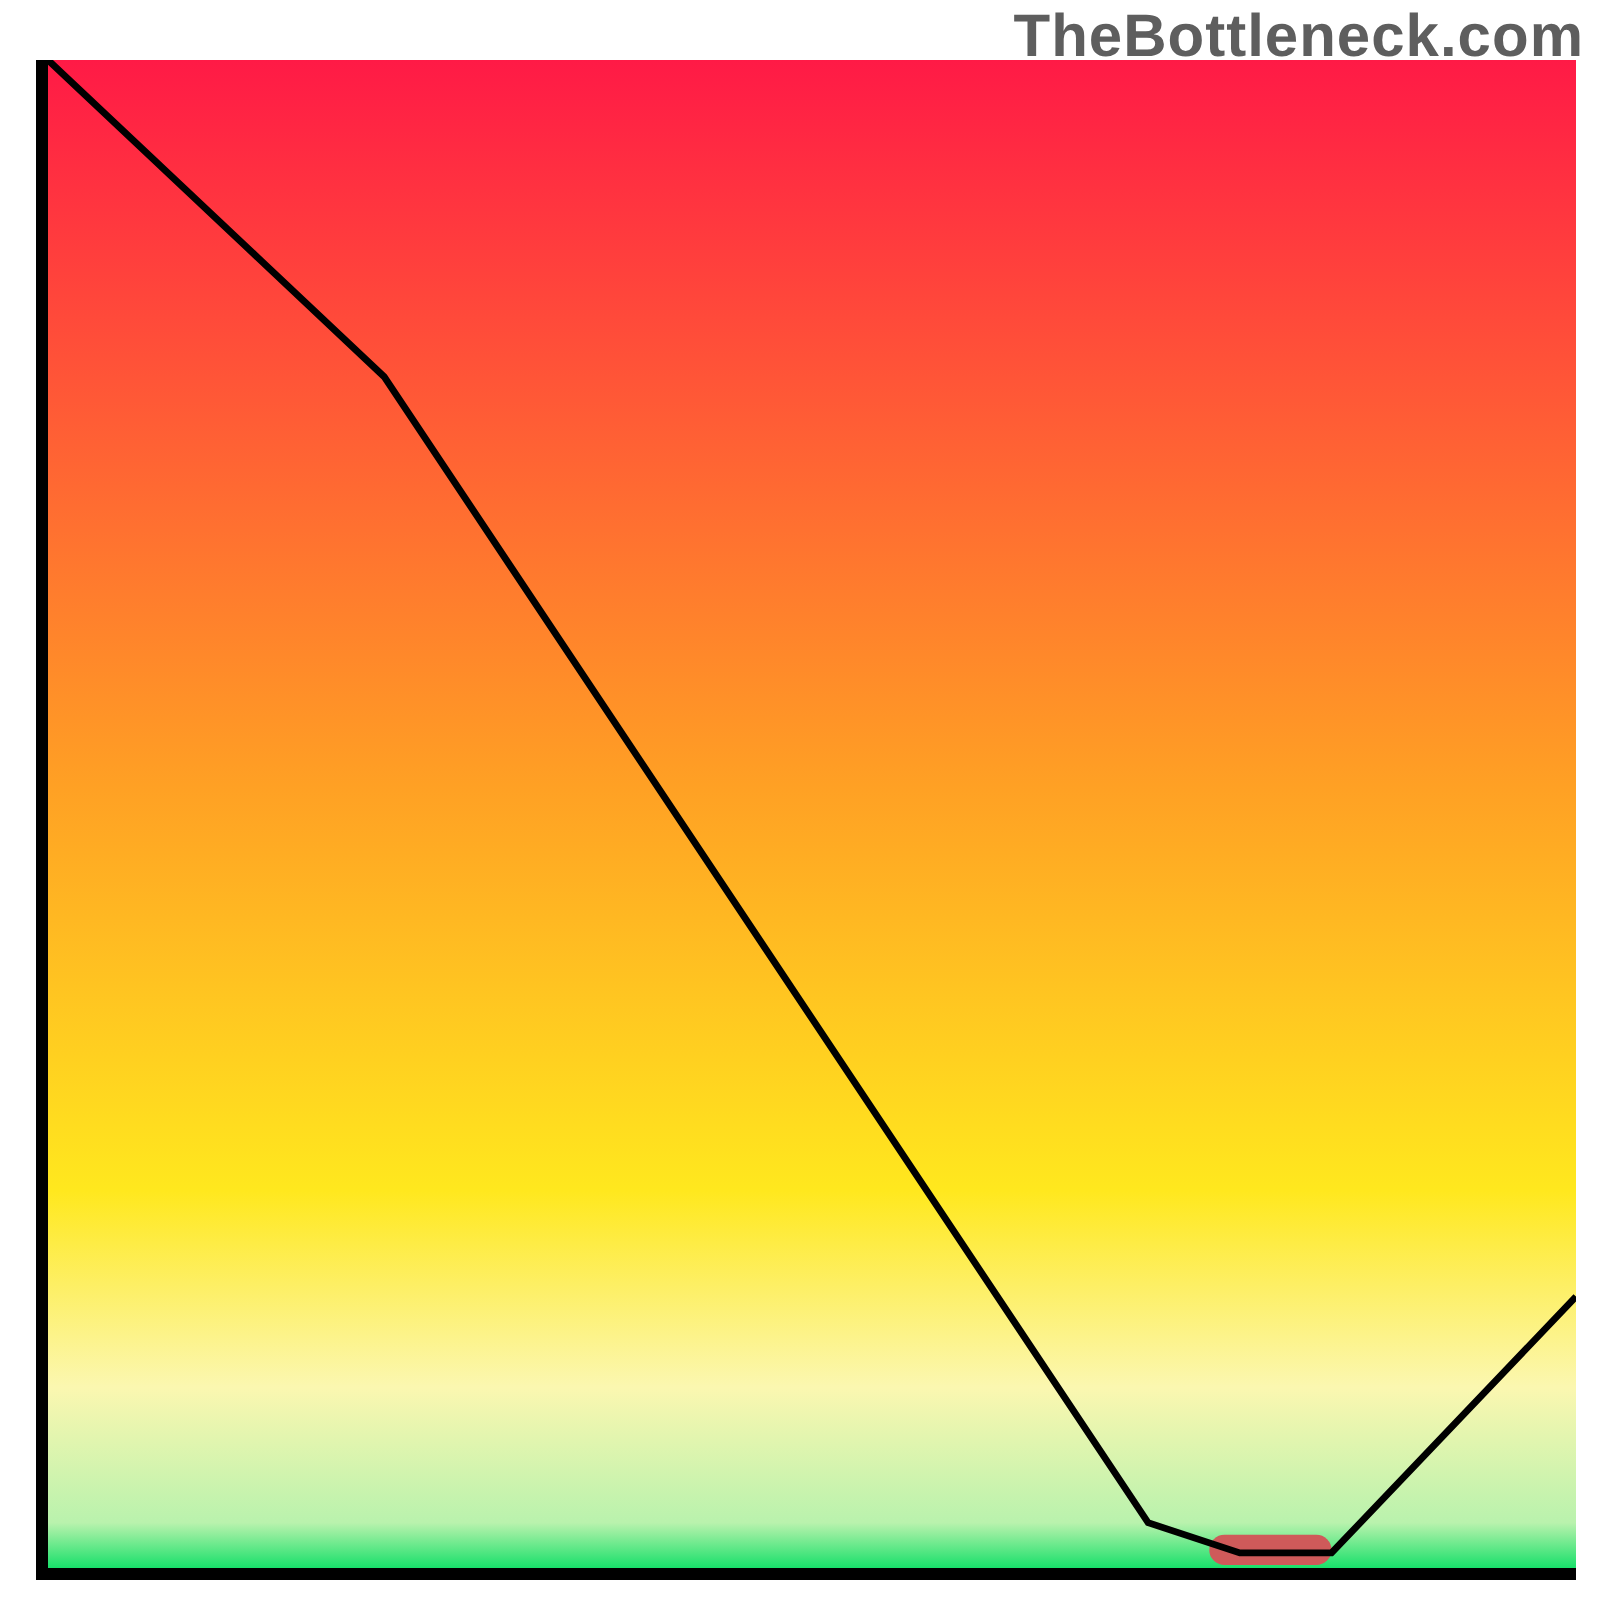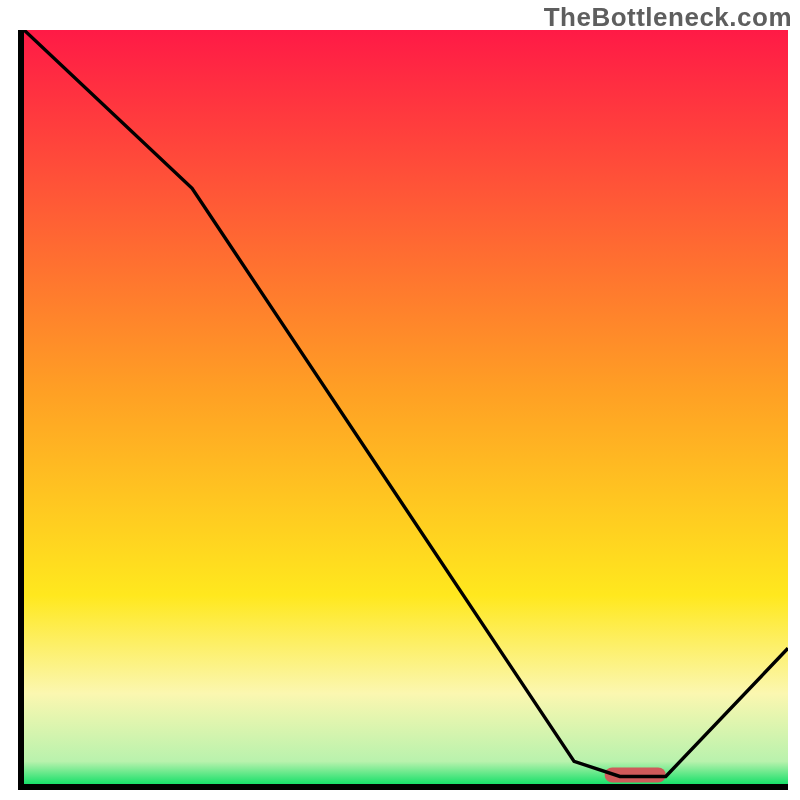--- a/index.html
+++ b/index.html
@@ -13,21 +13,21 @@
   .frame {
     position: relative;
     width: 800px;
     height: 800px;
     box-sizing: border-box;
   }
   .watermark {
     position: absolute;
     top: 2px;
     right: 8px;
-    font-size: 26px;
+    font-size: 30px;
     font-weight: 600;
     color: #5e5e5e;
     letter-spacing: 0.5px;
   }
   .plot {
     position: absolute;
     left: 18px;
     top: 30px;
     width: 770px;
     height: 760px;

